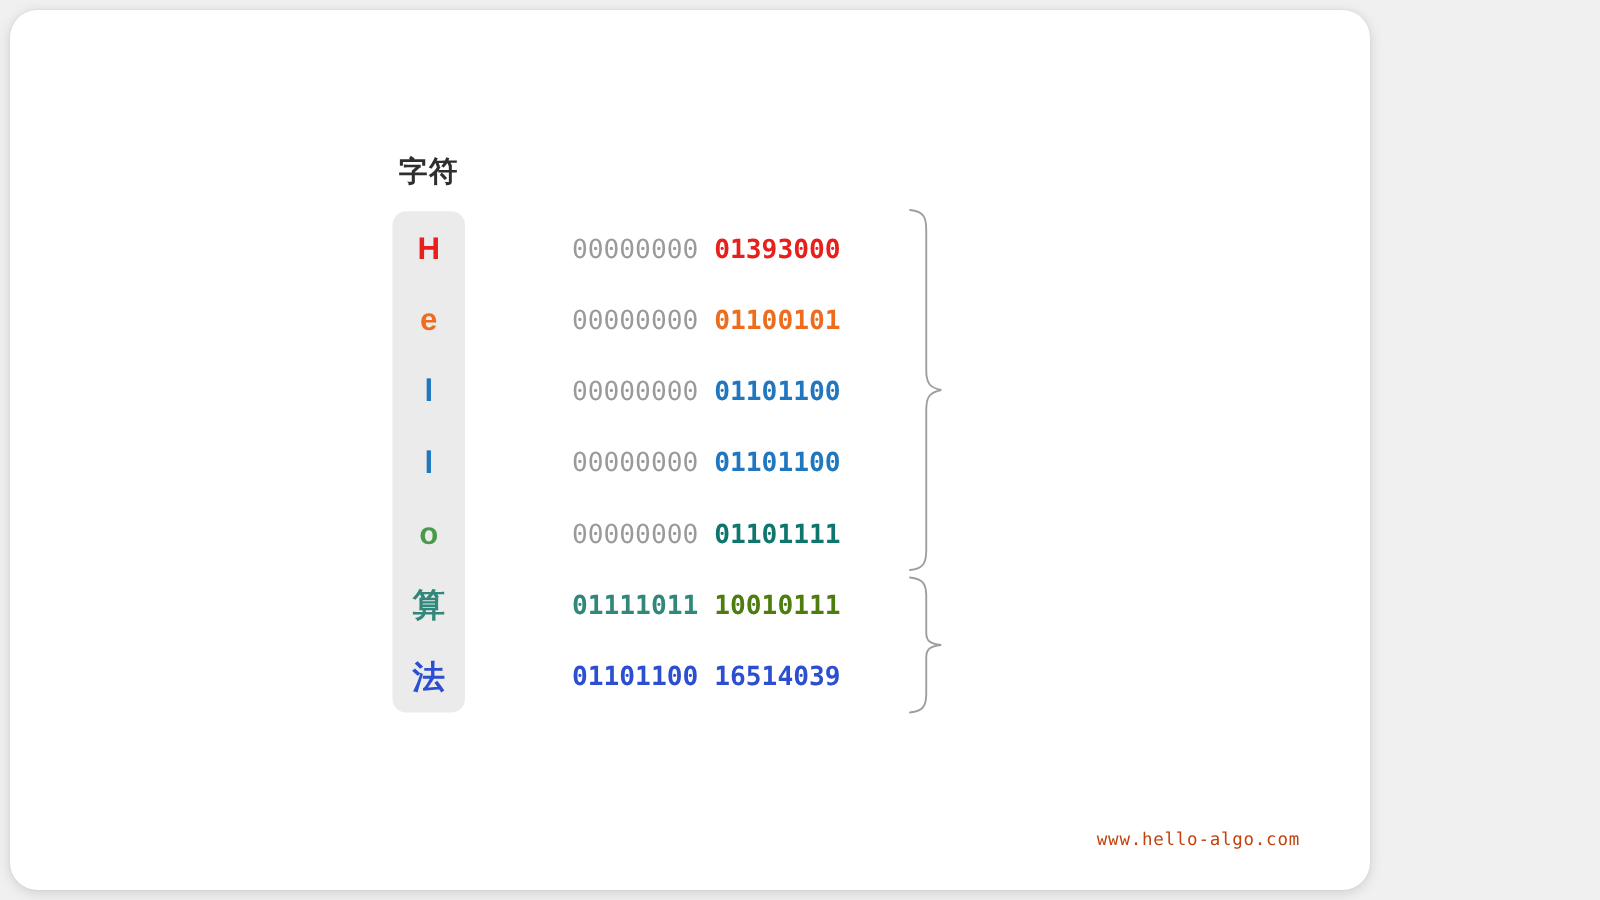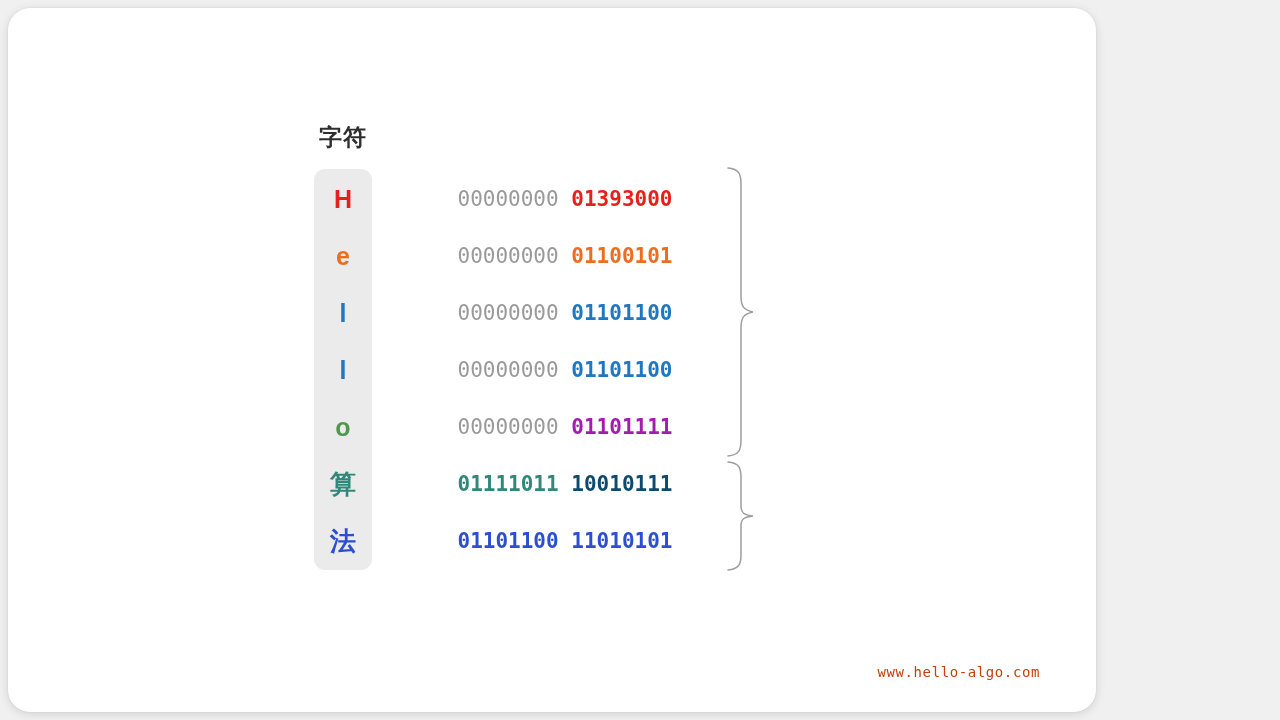--- a/index.html
+++ b/index.html
@@ -159,23 +159,23 @@
         <div class="char-cell" style="top: 334px; color: rgb(32, 119, 192);">l</div>
         <div class="char-cell" style="top: 391px; color: rgb(74, 154, 78);">o</div>
         <div class="char-cell cn" style="top: 448px; color: rgb(49, 135, 122);">算</div>
         <div class="char-cell cn" style="top: 505px; color: rgb(43, 79, 208);">法</div>
       </div>
     <div id="bin-rows">
         <div class="bin-row" style="top: 163px;"><span class="bin-hi">00000000</span> <span class="bin-lo" style="color: rgb(232, 32, 28);">01393000</span></div>
         <div class="bin-row" style="top: 220px;"><span class="bin-hi">00000000</span> <span class="bin-lo" style="color: rgb(237, 109, 31);">01100101</span></div>
         <div class="bin-row" style="top: 277px;"><span class="bin-hi">00000000</span> <span class="bin-lo" style="color: rgb(32, 119, 192);">01101100</span></div>
         <div class="bin-row" style="top: 334px;"><span class="bin-hi">00000000</span> <span class="bin-lo" style="color: rgb(32, 119, 192);">01101100</span></div>
-        <div class="bin-row" style="top: 391px;"><span class="bin-hi">00000000</span> <span class="bin-lo" style="color: #a21caf;">01101111</span></div>
-        <div class="bin-row" style="top: 448px;"><span class="bin-hi filled" style="color: rgb(49, 135, 122);">01111011</span> <span class="bin-lo" style="color: #0c4a6e;">10010111</span></div>
-        <div class="bin-row" style="top: 505px;"><span class="bin-hi filled" style="color: rgb(43, 79, 208);">01101100</span> <span class="bin-lo" style="color: rgb(43, 79, 208);">11010101</span></div>
+        <div class="bin-row" style="top: 391px;"><span class="bin-hi">00000000</span> <span class="bin-lo" style="color: #0f766e;">01101111</span></div>
+        <div class="bin-row" style="top: 448px;"><span class="bin-hi filled" style="color: rgb(49, 135, 122);">01111011</span> <span class="bin-lo" style="color: #4d7c0f;">10010111</span></div>
+        <div class="bin-row" style="top: 505px;"><span class="bin-hi filled" style="color: rgb(43, 79, 208);">01101100</span> <span class="bin-lo" style="color: rgb(43, 79, 208);">16514039</span></div>
       </div>
 
     <svg class="brace" style="left:718px; top:158px; width:36px; height:292px;" viewBox="0 0 36 292">
       <path d="M 2 2 C 13 3 15 8 15 18 L 15 130 C 15 141 18 144 27 146 C 18 148 15 151 15 162 L 15 274 C 15 284 13 289 2 290" fill="none" stroke="#9e9e9e" stroke-width="1.5" stroke-linecap="round"></path>
     </svg>
 
     <svg class="brace" style="left:718px; top:452px; width:36px; height:112px;" viewBox="0 0 36 112">
       <path d="M 2 2 C 13 3 15 8 15 17 L 15 46 C 15 53 18 55 27 56 C 18 57 15 59 15 66 L 15 95 C 15 104 13 109 2 110" fill="none" stroke="#9e9e9e" stroke-width="1.5" stroke-linecap="round"></path>
     </svg>
 

